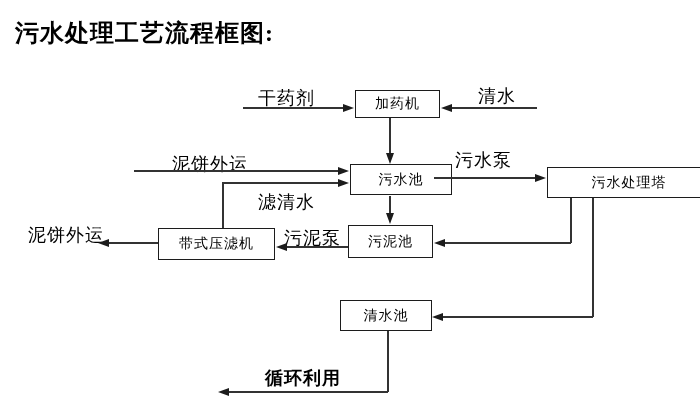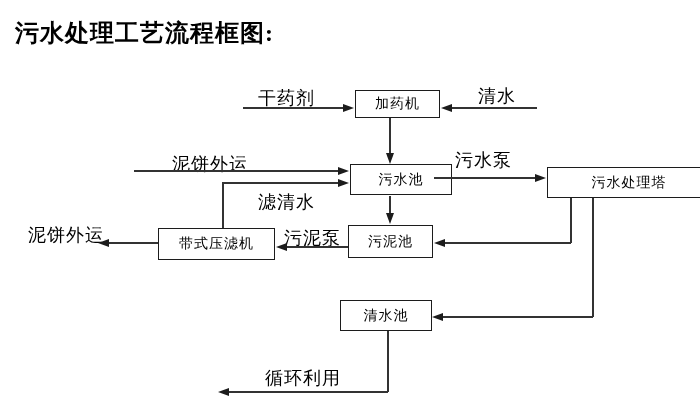--- a/index.html
+++ b/index.html
@@ -37,21 +37,21 @@
 
   
   .l-dryagent{left:258px;top:86px;}
   .l-clearwater{left:478px;top:84px;}
   .l-sandwash{left:172px;top:152px;}
   .l-sewagepump{left:455px;top:148px;}
   .l-filtered{left:258px;top:190px;}
   .l-mudcake{left:28px;top:223px;}
   .l-sludgepump{left:284px;top:226px;}
   .l-bottomsewage{left:470px;top:220px;}
-  .l-recycle{left:265px;top:366px;}
+  .l-recycle{left:265px;top:366px;font-weight:bold;}
 </style>
 </head>
 <body>
 
 <div class="canvas">
 
   <div class="title">污水处理工艺流程框图:</div>
 
   <div class="node n-dosing">加药机</div>
   <div class="node n-sewage">污水池</div>

